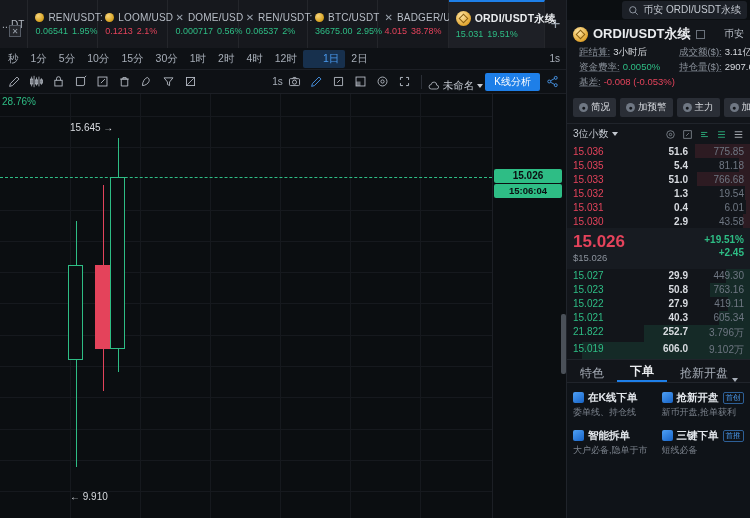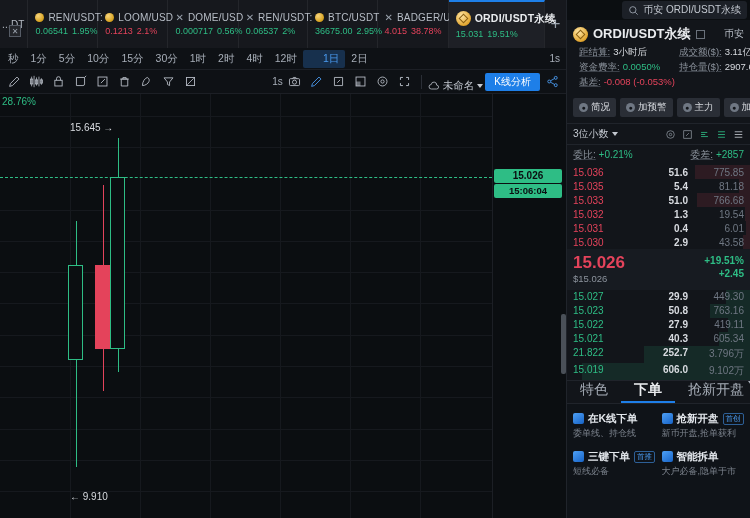--- a/index.html
+++ b/index.html
@@ -132,21 +132,21 @@
   .obrow.bid .c1 { color:#2ebd85; }
   .obrow.bid .bar { background:rgba(46,189,133,.13); }
 
   .lastblock { display:flex; align-items:flex-start; padding:5px 6px 6px 6px; background:#171b21; }
   .lastleft .lp { font-size:17px; font-weight:bold; color:#e4435b; line-height:1.05; }
   .lastleft .lsub { font-size:9.5px; color:#8c939d; margin-top:1px; }
   .lastright { margin-left:auto; text-align:right; }
   .lastright div { font-size:10px; font-weight:bold; color:#2ebd85; line-height:1.3; }
 
   .tabsrow { display:flex; align-items:stretch; border-top:1px solid #20242b; border-bottom:1px solid #20242b; height:24px; background:#12151a; }
-  .btab { flex:0 0 auto; padding:0 13px; display:flex; align-items:flex-start; justify-content:center; font-size:14px; color:#a7aeb8; cursor:pointer; }
+  .btab { flex:0 0 auto; padding:0 13px; display:flex; align-items:flex-end; justify-content:center; font-size:12px; color:#a7aeb8; cursor:pointer; }
   .btab.active { color:#eaecef; font-weight:bold; border-bottom:2px solid #1e7fe8; }
   .btab.drop { gap:4px; }
 
   .cards { flex:1; padding:8px 6px; display:grid; grid-template-columns:1fr 1fr; gap:10px 6px; align-content:start; background:#0f1318; }
   .card { cursor:pointer; }
   .ctitle { display:flex; align-items:center; gap:4px; }
   .cico { width:11px; height:11px; border-radius:2px; background:linear-gradient(145deg,#4ea0f5,#1763c6); flex:0 0 auto; }
   .ctxt { font-size:10.5px; font-weight:bold; color:#e3e7ec; white-space:nowrap; }
   .cbadge { font-size:7.5px; color:#4a9bf0; border:1px solid #2d5f96; border-radius:2px; padding:0 2px; }
   .cdesc { font-size:9px; color:#7b828c; margin-top:1px; white-space:nowrap; }
@@ -496,24 +496,20 @@
             </g>
           </svg>
         <svg width="11" height="11" viewBox="0 0 16 16">
             <g stroke="#c3c8d0" stroke-width="1.2">
               <path d="M2.5 4h11M2.5 8h11M2.5 12h11"></path>
             </g>
           </svg>
       </div>
     </div>
 
-    <div class="ratiorow" id="ratiorow">
-        <div><span class="k">委比:</span> <span class="up">+0.21%</span></div>
-        <div><span class="k">委差:</span> <span class="up">+2857</span></div>
-      </div>
 
 
     <div id="asks">
         <div class="obrow ask">
           <div class="bar" style="width:30%"></div>
           <div class="c1">15.036</div>
           <div class="c2">51.6</div>
           <div class="c3">775.85</div>
         </div>
         <div class="obrow ask">
@@ -623,27 +619,27 @@
           <div class="ctitle">
             <span class="cico"></span>
             <span class="ctxt">抢新开盘</span>
             <span class="cbadge">首创</span>
           </div>
           <div class="cdesc">新币开盘,抢单获利</div>
         </div>
         <div class="card">
           <div class="ctitle">
             <span class="cico"></span>
-            <span class="ctxt">三键下单</span>
-            <span class="cbadge">首推</span>
-          </div>
-          <div class="cdesc">短线必备</div>
+            <span class="ctxt">智能拆单</span>
+          </div>
+          <div class="cdesc">大户必备,隐单于市</div>
         </div>
         <div class="card">
           <div class="ctitle">
             <span class="cico"></span>
-            <span class="ctxt">智能拆单</span>
-          </div>
-          <div class="cdesc">大户必备,隐单于市</div>
+            <span class="ctxt">三键下单</span>
+            <span class="cbadge">首推</span>
+          </div>
+          <div class="cdesc">短线必备</div>
         </div>
       </div>
   </div>
 </div>
 
 </body></html>

